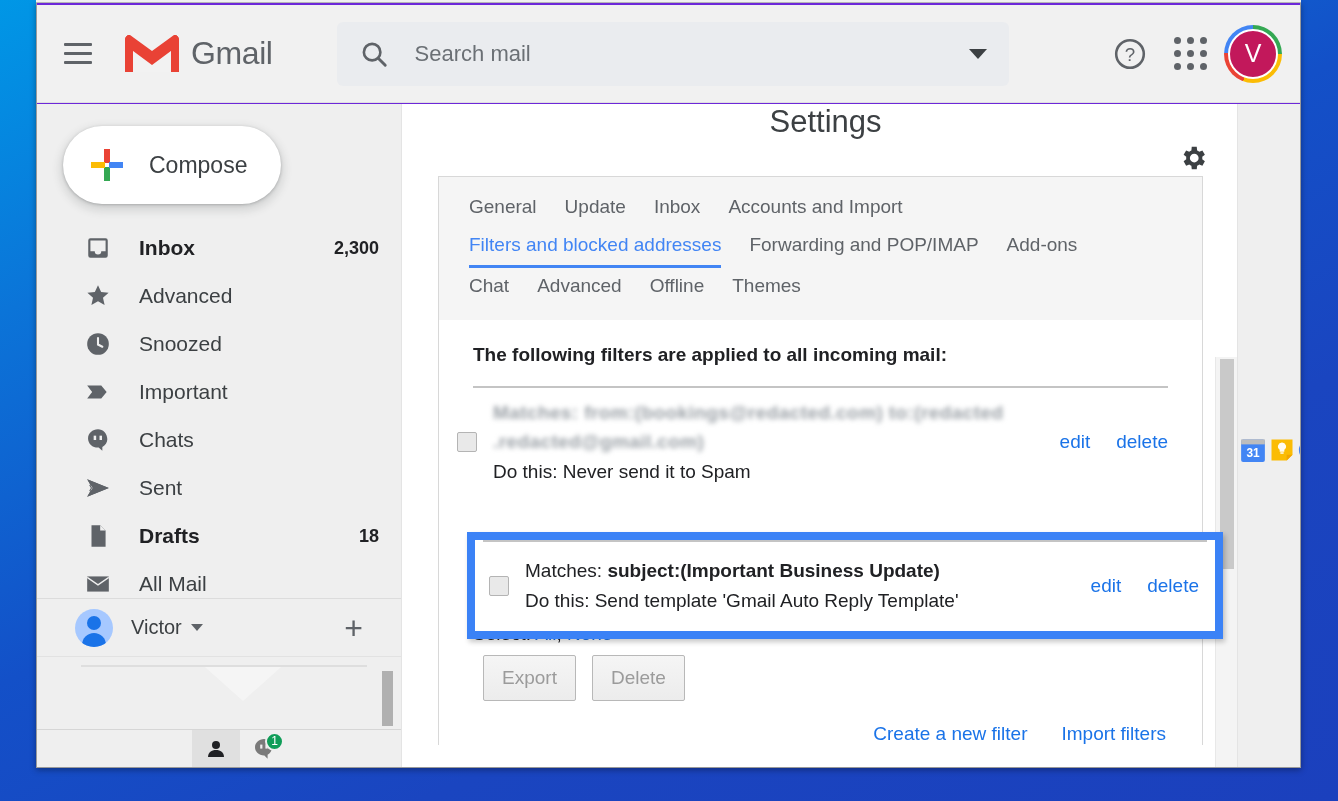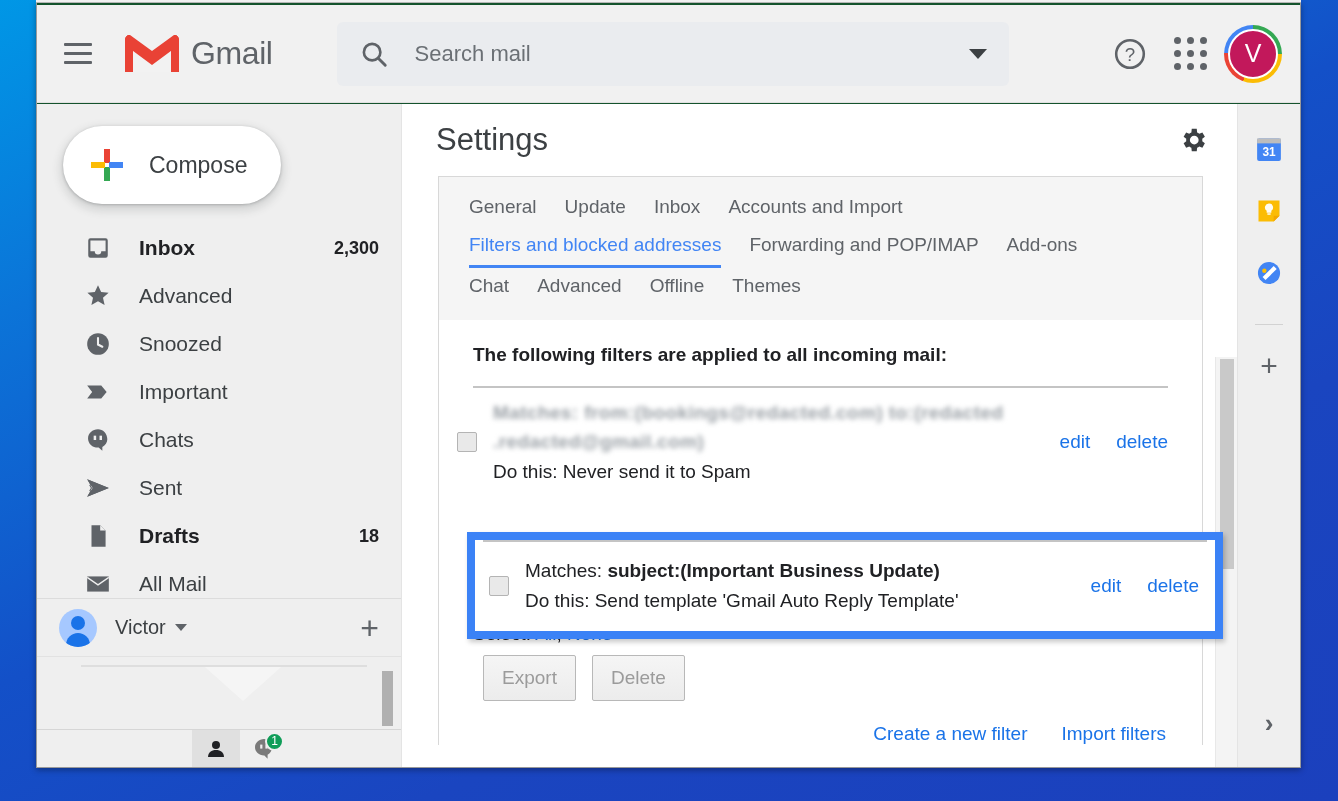--- a/index.html
+++ b/index.html
@@ -12,21 +12,21 @@
   body {
     background:
       linear-gradient(155deg, #0097E6 0%, #0b74d8 22%, #1350c8 48%, #1a45c0 70%, #1b40bd 100%);
     position: relative;
   }
   
   .browser-window {
     position: absolute;
     left: 36px; top: 2px;
     width: 1265px; height: 766px;
-    background: #14532d;
+    background: #6d28d9;
     border: 1px solid #9a9a9a;
     border-top: none;
     box-shadow: 0 2px 6px rgba(0,0,0,.35);
     overflow: hidden;
   }
   .browser-topstrip {
     position: absolute; left: 36px; top: 0;
     width: 1265px; height: 3px;
     background: #f1f1f1;
     border-bottom: 1px solid #b6b6b6;
@@ -111,21 +111,21 @@
   .nav-icon { width: 30px; height: 30px; flex: none; display: flex; align-items: center; justify-content: center; }
   .nav-label { margin-left: 26px; font-size: 21px; color: #3c4043; }
   .nav-item.bold .nav-label { font-weight: bold; color: #202124; }
   .nav-count { margin-left: auto; font-size: 18px; color: #5f6368; }
   .nav-item.bold .nav-count { font-weight: bold; color: #202124; }
   
   .acct-row {
     position: absolute; left: 0; top: 596px;
     width: 364px; height: 58px; background: #efefef;
     border-top: 1px solid #dcdcdc;
-    display: flex; align-items: center; padding: 0 22px; cursor: pointer;
+    display: flex; align-items: center; padding: 0 38px; cursor: pointer;
   }
   .acct-avatar {
     width: 38px; height: 38px; border-radius: 50%;
     background: #a6c8ff; position: relative; overflow: hidden; flex: none;
   }
   .acct-avatar::before {
     content: ""; position: absolute; left: 12px; top: 7px;
     width: 14px; height: 14px; border-radius: 50%; background: #1a73e8;
   }
   .acct-avatar::after {
@@ -176,21 +176,21 @@
   }
   .hang-left-pad { width: 155px; height: 38px; }
   
   .main {
     position: absolute; left: 364px; top: 102px;
     width: 838px; height: 663px; background: #fff;
     border-left: 1px solid #e4e4e4;
   }
   .settings-title-row {
     height: 72px; display: flex; align-items: center;
-    padding: 0 24px 0 34px; background: #fff;
+    padding: 0 24px 0 34px; background: #fff; flex-direction: column;
   }
   .settings-title { font-size: 31px; color: #3c4043; font-weight: 400; }
   .gear-btn { margin-left: auto; width: 44px; height: 44px; display: flex; align-items: center; justify-content: center; cursor: pointer; }
   .settings-card {
     margin: 0 36px; border: 1px solid #d8d8d8; border-bottom: none;
     background: #f5f5f5;
   }
   .tabs-block { padding: 12px 30px 14px 30px; }
   .tab-row { display: flex; align-items: baseline; flex-wrap: wrap; }
   .tab {
@@ -251,21 +251,21 @@
   }
   .main-scroll-thumb {
     position: absolute; right: 5px; top: 255px; width: 14px; height: 210px;
     background: #c9c9c9; cursor: pointer;
   }
   
   .right-rail {
     position: absolute; right: 0; top: 102px;
     width: 63px; height: 663px; background: #efefef;
     border-left: 1px solid #e4e4e4;
-    display: flex; flex-direction: column; align-items: center;
+    display: flex; flex-direction: row; align-items: center;
   }
   .rail-icon { margin-top: 28px; width: 34px; height: 34px; cursor: pointer; display: flex; align-items: center; justify-content: center; }
   .rail-divider { margin-top: 34px; width: 28px; height: 1px; background: #d2d2d2; }
   .rail-plus { margin-top: 26px; font-size: 30px; color: #5f6368; cursor: pointer; line-height: 1; }
   .rail-chevron { margin-top: auto; margin-bottom: 28px; font-size: 26px; color: #5f6368; cursor: pointer; font-weight: bold; }
 </style>
 </head>
 <body>
 
 <div class="browser-topstrip"></div>

